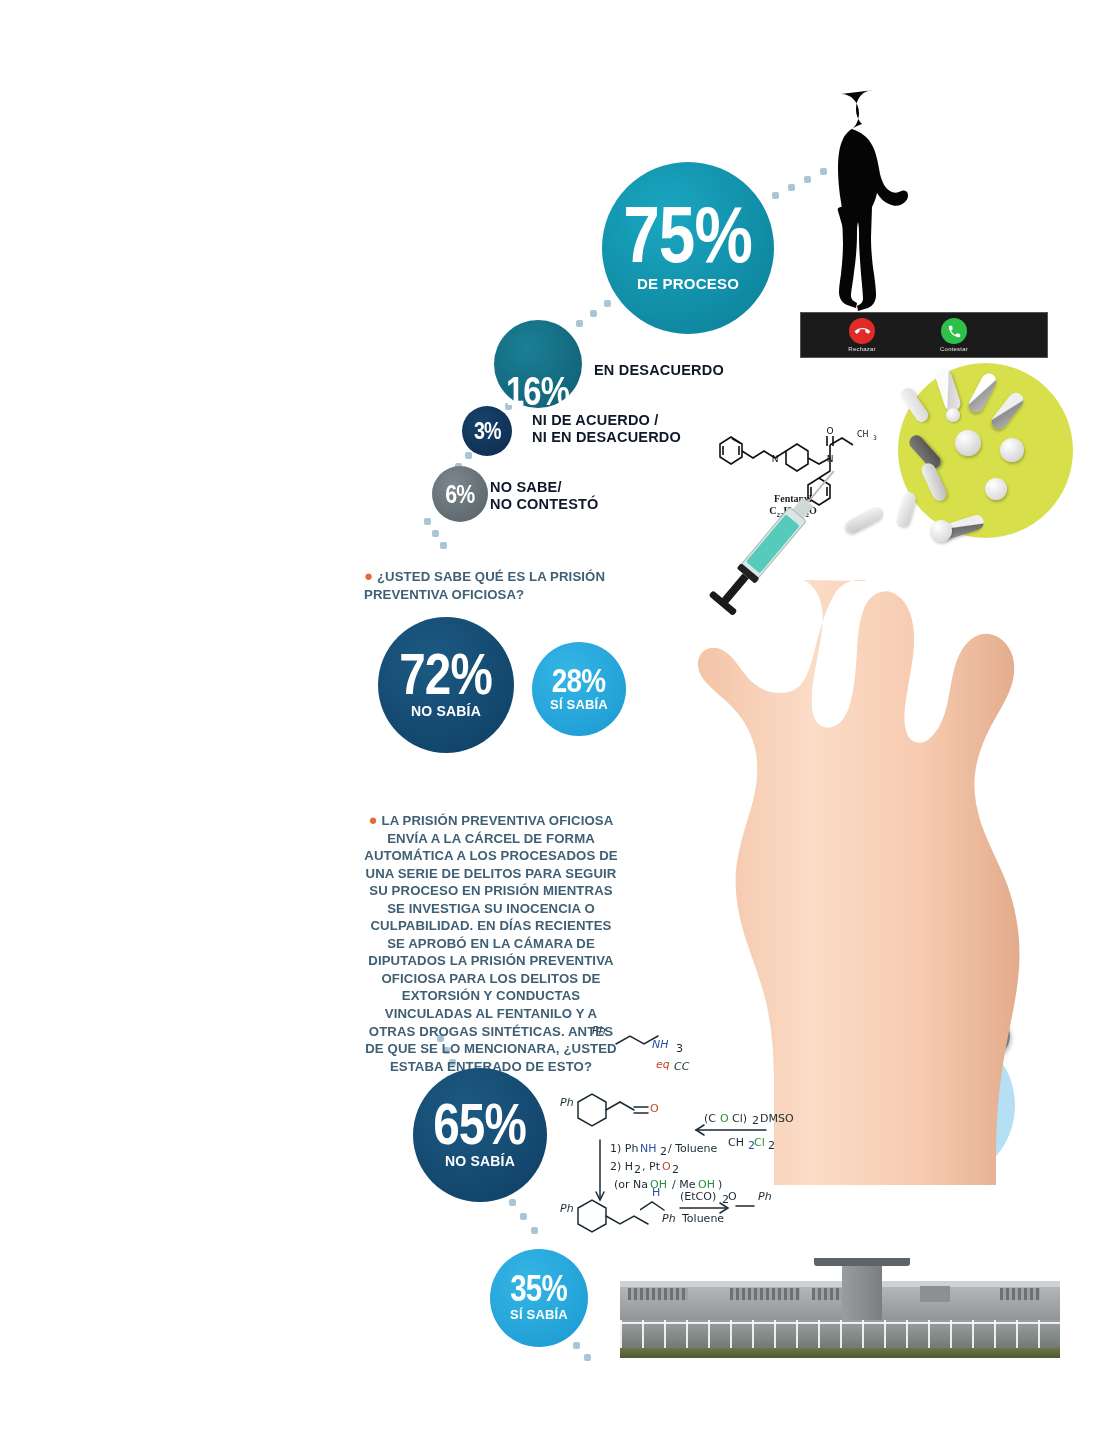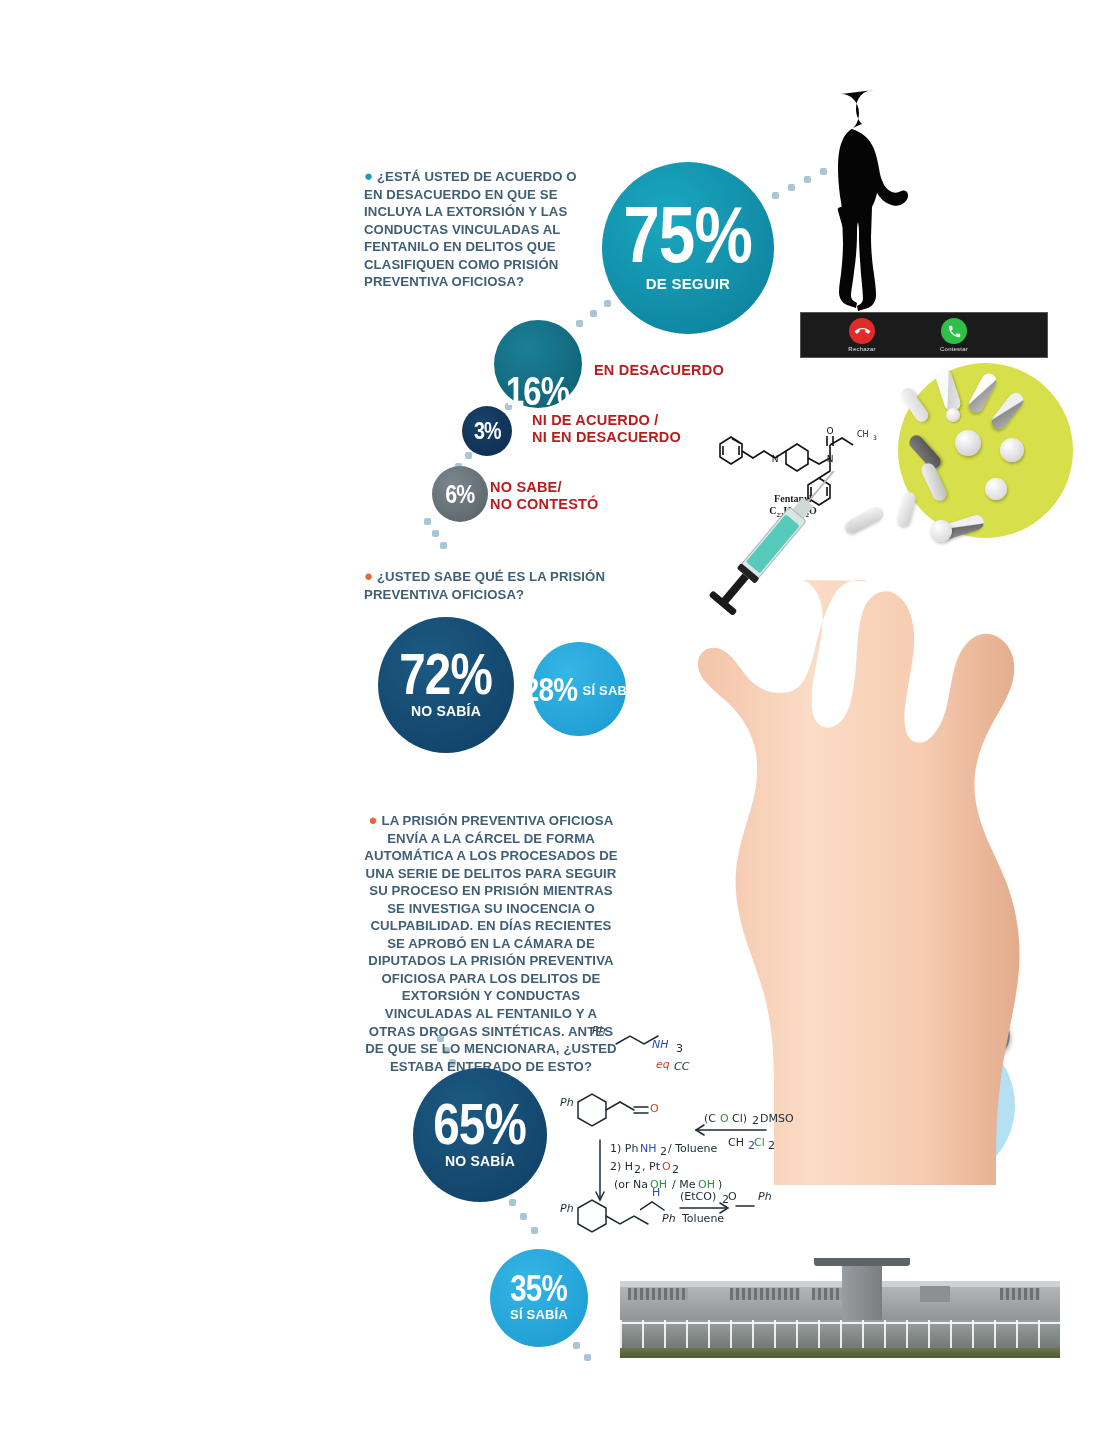--- a/index.html
+++ b/index.html
@@ -48,21 +48,21 @@
   }
   .qtext .bullet {
     color: #e8663a;
     font-size: 15px;
     line-height: 1;
   }
   .qtext.teal-bullet .bullet { color: #16a0bd; }
 
   
   .slabel {
-    color: #b91c1c;
+    color: #0f172a;
     font-weight: 700;
     font-size: 14.5px;
     line-height: 1.2;
     letter-spacing: 0.2px;
     text-transform: uppercase;
     white-space: pre-line;
   }
 
   
   .dots { position: absolute; }
@@ -350,30 +350,26 @@
       <span style="left:11px;top:14px;"></span>
     <span style="left:22px;top:28px;"></span>
       <span style="left:33px;top:42px;"></span>
   </div>
   <div class="dots" style="left:562px; top:1330px;">
     <span style="left:0px;top:0px;"></span>
       <span style="left:11px;top:12px;"></span>
     <span style="left:22px;top:24px;"></span>
   </div>
 
-  <div class="abs qtext teal-bullet" style="left:364px; top:168px; width:216px;">
-    <span class="bullet">●</span>
-    <span>¿ESTÁ USTED DE ACUERDO O EN DESACUERDO EN QUE SE INCLUYA LA EXTORSIÓN Y LAS CONDUCTAS VINCULADAS AL FENTANILO EN DELITOS QUE CLASIFIQUEN COMO PRISIÓN PREVENTIVA OFICIOSA?</span>
-  </div>
 
   <div class="abs circle" style="left:602px; top:162px; width:172px; height:172px;
               background:radial-gradient(circle at 38% 32%, #1aa7c1, #0f86a0 78%, #0c7489);
               display:flex; flex-direction:column; align-items:center; justify-content:center;">
     <div class="pct" style="font-size:80px; margin-top:-4px;">75%</div>
-    <div class="capt" style="font-size:15px; margin-top:6px;">DE SEGUIR</div>
+    <div class="capt" style="font-size:15px; margin-top:6px;">DE PROCESO</div>
   </div>
 
   <div class="abs circle" style="left:494px; top:320px; width:88px; height:88px;
               background:radial-gradient(circle at 38% 32%, #1b7f95, #11647a 78%, #0e5668);
               display:flex; align-items:flex-end; justify-content:center;">
     <div class="pct" style="font-size:40px;">16%</div>
   </div>
   <div class="abs slabel" style="left:594px; top:362px;">EN DESACUERDO</div>
 
   <div class="abs circle" style="left:462px; top:406px; width:50px; height:50px;
@@ -399,21 +395,21 @@
 
   <div class="abs circle" style="left:378px; top:617px; width:136px; height:136px;
               background:radial-gradient(circle at 38% 32%, #1c5a83, #12446a 78%, #0f3a5c);
               display:flex; flex-direction:column; align-items:center; justify-content:center;">
     <div class="pct" style="font-size:58px; margin-top:-2px;">72%</div>
     <div class="capt" style="font-size:14px; margin-top:4px;">NO SABÍA</div>
   </div>
 
   <div class="abs circle" style="left:532px; top:642px; width:94px; height:94px;
               background:radial-gradient(circle at 38% 32%, #36b6e6, #1f9fd4 78%, #1b93c4);
-              display:flex; flex-direction:row; align-items:center; justify-content:center;">
+              display:flex; flex-direction:column; align-items:center; justify-content:center;">
     <div class="pct" style="font-size:34px;">28%</div>
     <div class="capt" style="font-size:13px; margin-top:2px;">SÍ SABÍA</div>
   </div>
 
   <div class="abs qtext" style="left:364px; top:812px; width:254px;text-align:center;">
     <span class="bullet">●</span>
     <span>LA PRISIÓN PREVENTIVA OFICIOSA ENVÍA A LA CÁRCEL DE FORMA AUTOMÁTICA A LOS PROCESADOS DE UNA SERIE DE DELITOS PARA SEGUIR SU PROCESO EN PRISIÓN MIENTRAS SE INVESTIGA SU INOCENCIA O CULPABILIDAD. EN DÍAS RECIENTES SE APROBÓ EN LA CÁMARA DE DIPUTADOS LA PRISIÓN PREVENTIVA OFICIOSA PARA LOS DELITOS DE EXTORSIÓN Y CONDUCTAS VINCULADAS AL FENTANILO Y A OTRAS DROGAS SINTÉTICAS. ANTES DE QUE SE LO MENCIONARA, ¿USTED ESTABA ENTERADO DE ESTO?</span>
   </div>
 
   <div class="abs circle" style="left:413px; top:1068px; width:134px; height:134px;

